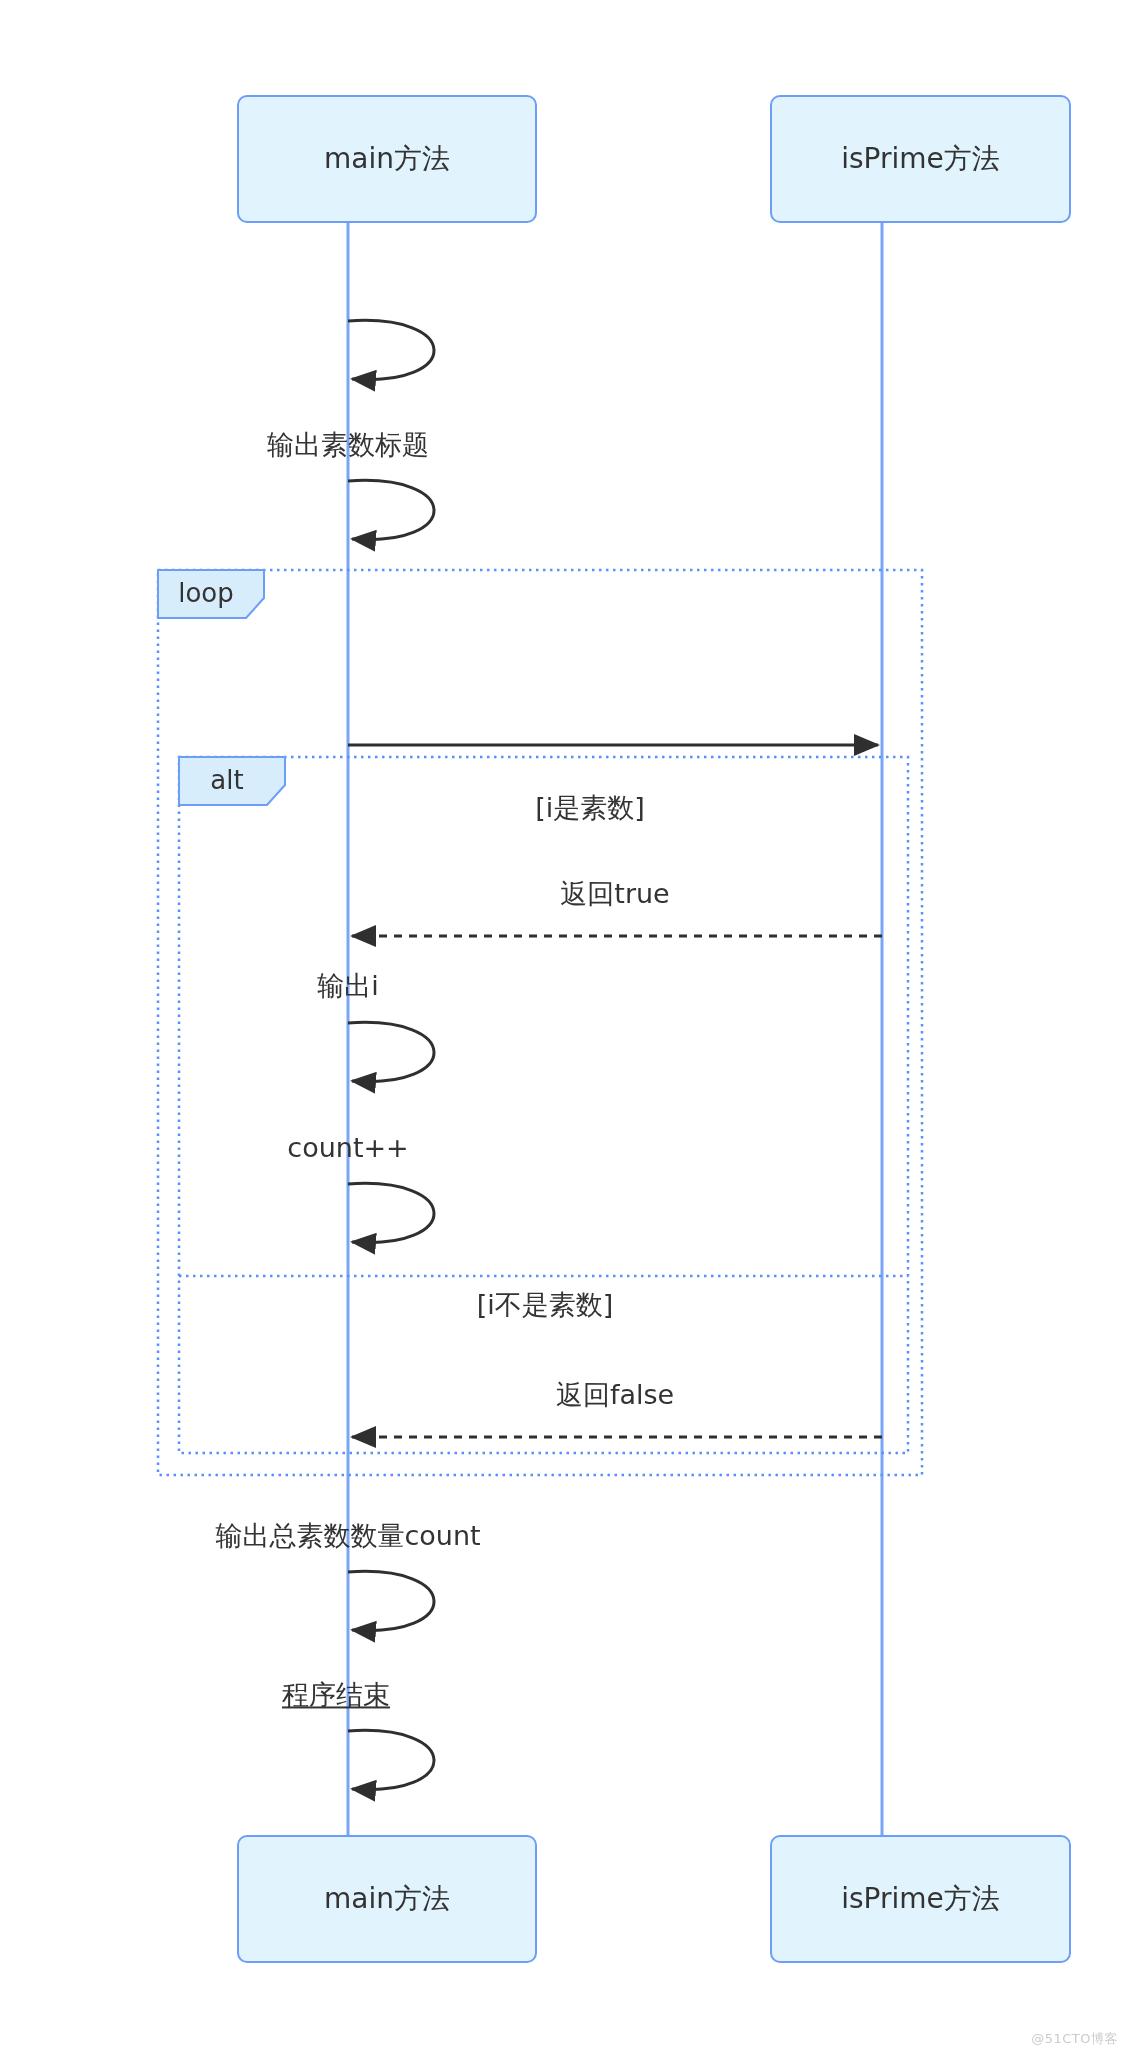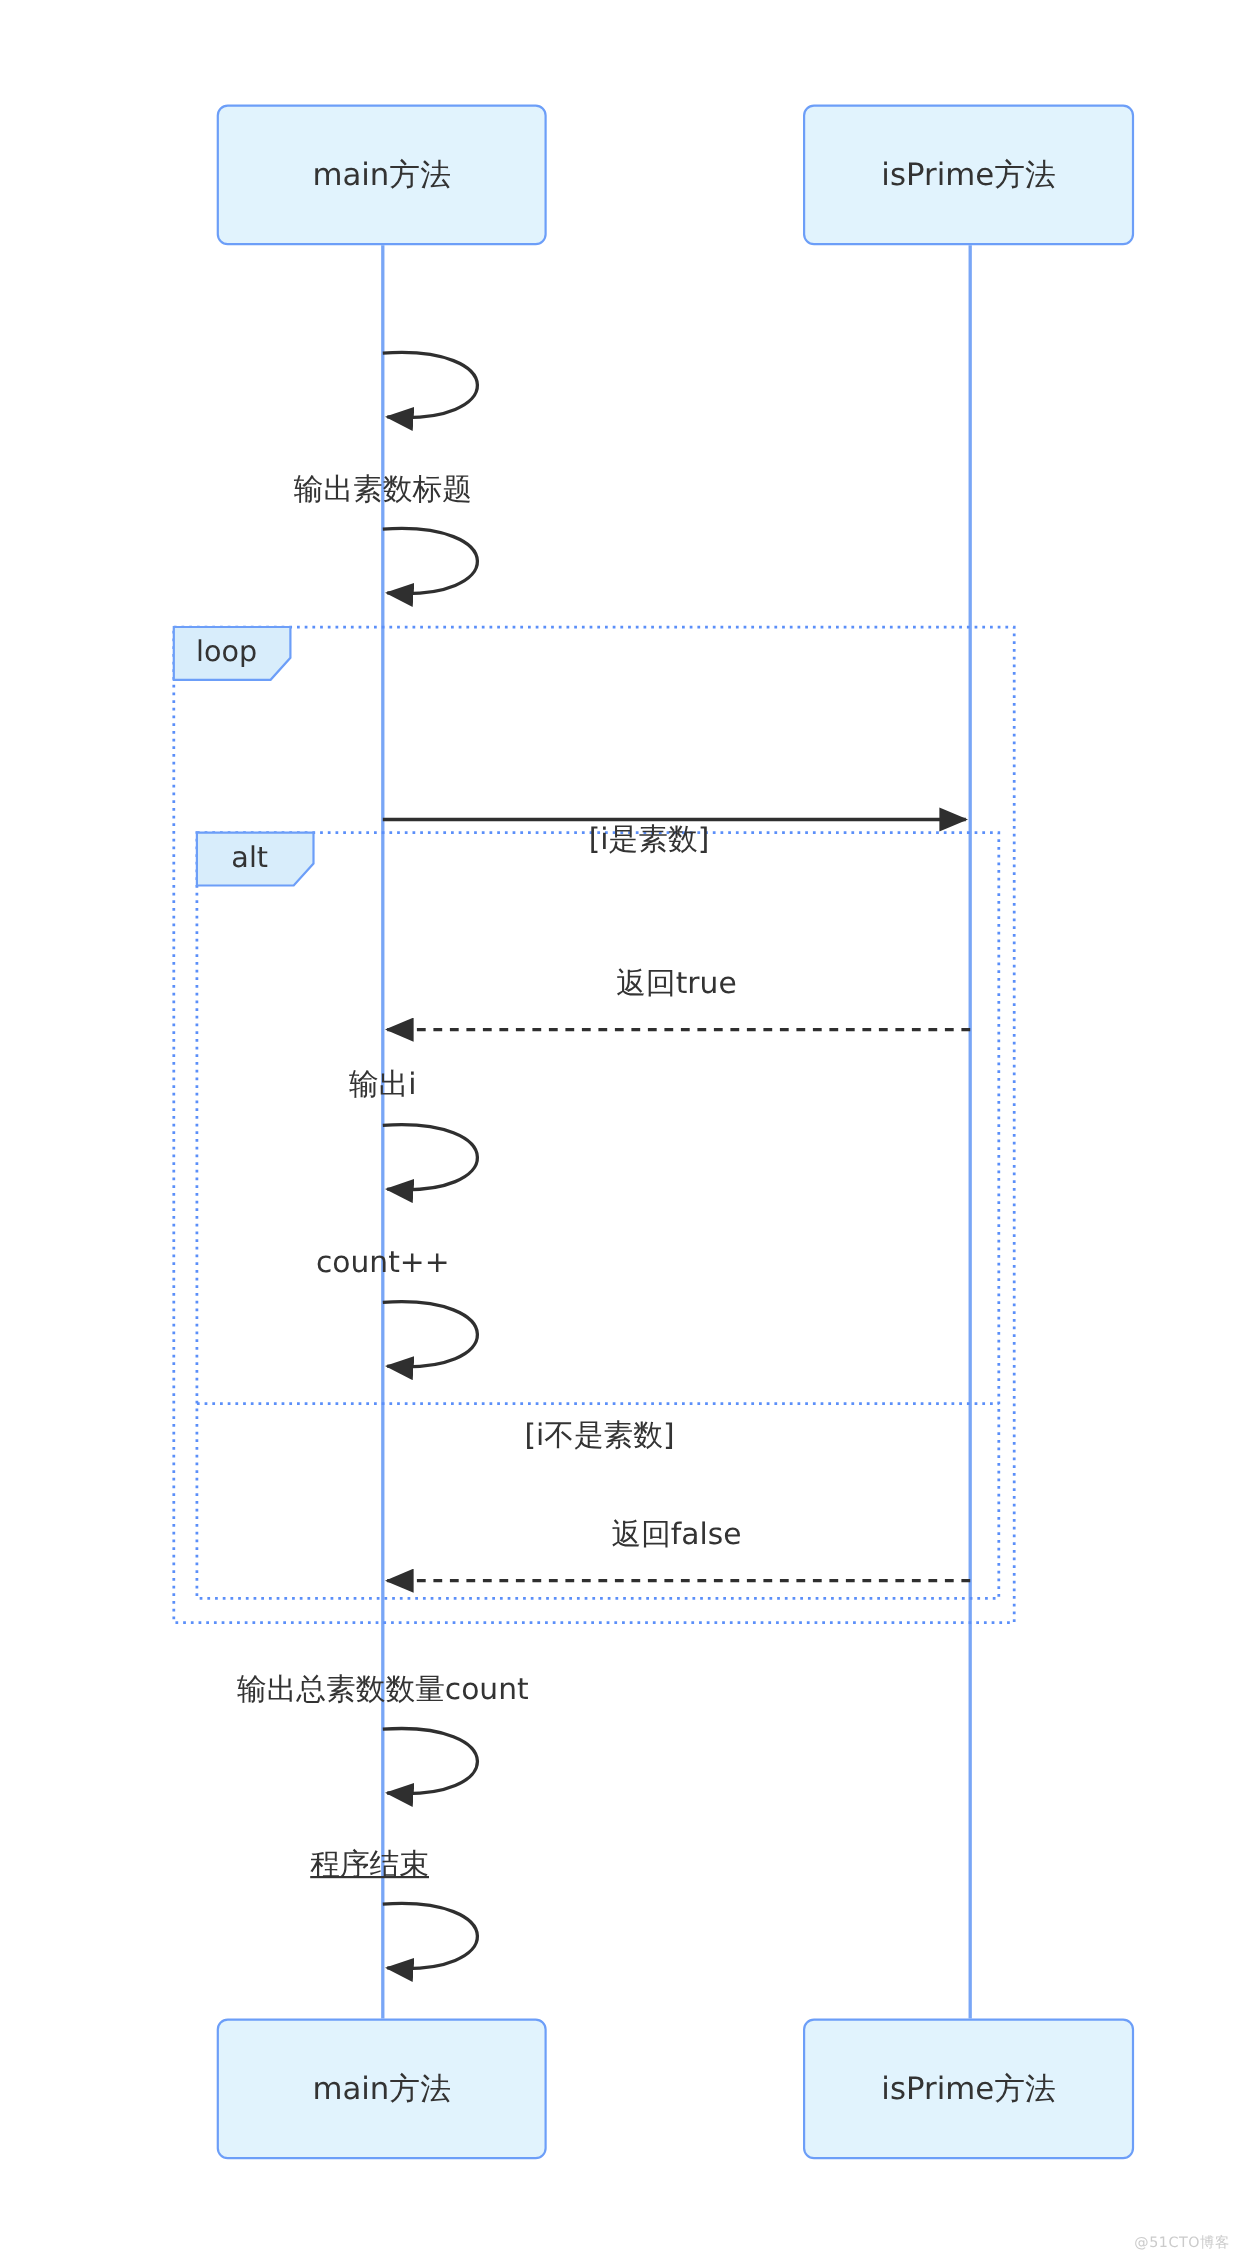--- a/index.html
+++ b/index.html
@@ -13,20 +13,21 @@
   svg.layer{position:absolute;left:0;top:0;width:1127px;height:2062px;}
   .actor{
     position:absolute;
     width:300px;height:128px;
     background:#e1f3fd;
     border:2px solid #6c9ef8;
     border-radius:10px;
     display:flex;align-items:center;justify-content:center;
     font-size:28px;color:#333333;
     box-sizing:border-box;
+    margin-left:40px;
   }
   .label{
     position:absolute;
     transform:translate(-50%,-50%);
     font-size:27px;color:#333333;
     white-space:nowrap;
     line-height:1.3;
   }
   .tag-label{
     position:absolute;
@@ -80,21 +81,21 @@
   </svg>
 
   <div class="actor" style="left:197px;top:95px;">main方法</div>
   <div class="actor" style="left:730px;top:95px;width:301px;">isPrime方法</div>
   <div class="actor" style="left:197px;top:1835px;">main方法</div>
   <div class="actor" style="left:730px;top:1835px;width:301px;">isPrime方法</div>
 
   <div class="tag-label" style="left:206px;top:593px;">loop</div>
   <div class="tag-label" style="left:227px;top:780px;">alt</div>
 
-  <div class="label" style="left:590px;top:763px;">[i是素数]</div>
+  <div class="label" style="left:590px;top:808px;">[i是素数]</div>
   <div class="label" style="left:545px;top:1305px;">[i不是素数]</div>
 
   <div class="label" style="left:348px;top:445px;">输出素数标题</div>
   <div class="label" style="left:348px;top:986px;">输出i</div>
   <div class="label" style="left:348px;top:1148px;">count++</div>
   <div class="label" style="left:348px;top:1536px;">输出总素数数量count</div>
   <div class="label" style="left:336px;top:1695px;text-decoration:underline;">程序结束</div>
 
   <div class="label" style="left:615px;top:894px;">返回true</div>
   <div class="label" style="left:615px;top:1395px;">返回false</div>

